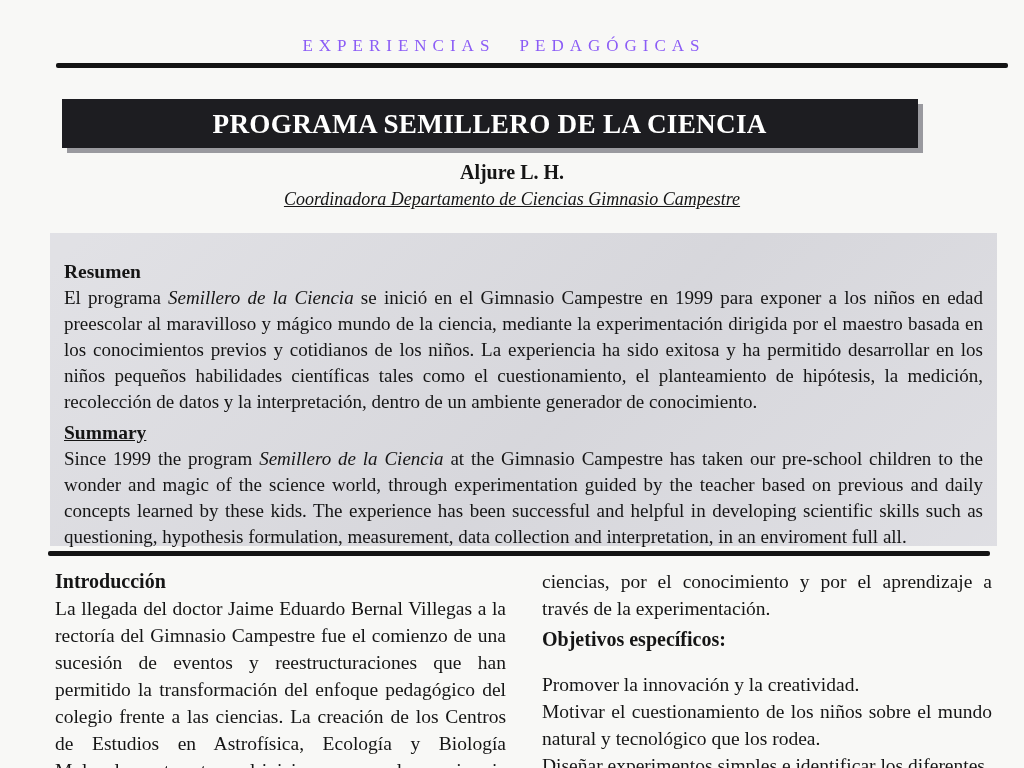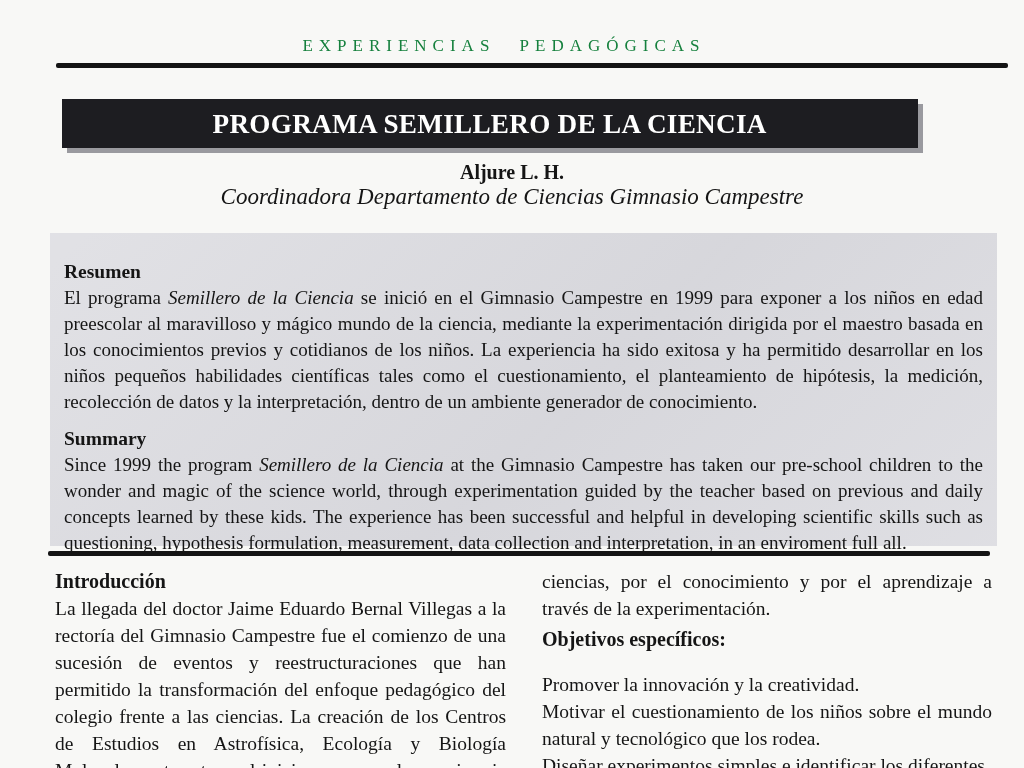--- a/index.html
+++ b/index.html
@@ -17,21 +17,21 @@
     background: var(--page-bg, #f8f8f6);
     overflow: hidden;
   }
   .running-head {
     position: absolute;
     top: 36px; left: 0; right: 16px;
     text-align: center;
     font-size: 17px;
     letter-spacing: 6px;
     word-spacing: 14px;
-    color: #15803d;
+    color: #8b5cf6;
   }
   .head-rule {
     position: absolute;
     top: 63px; left: 56px;
     width: 952px; height: 5px;
     background: var(--rule, #141414);
     border-radius: 2px;
   }
   .title-bar {
     position: absolute;
@@ -54,39 +54,41 @@
   .byline {
     position: absolute;
     top: 161px; left: 0; right: 0;
     text-align: center;
   }
   .byline .author {
     font-size: 20px;
     font-weight: bold;
   }
   .byline .affiliation {
-    font-size: 23px;
+    margin-top: 5px;
+    font-size: 18px;
     font-style: italic;
+    text-decoration: underline;
   }
   .abstract-box {
     position: absolute;
     top: 233px; left: 50px;
     width: 947px; height: 313px;
     background: var(--abstract-box-bg, #dbdbe0);
     background-image: linear-gradient(135deg, rgba(255,255,255,0.18) 0%, rgba(0,0,0,0.02) 55%, rgba(255,255,255,0.10) 100%);
     padding: 26px 14px 0 14px;
     font-size: 19px;
     line-height: 26px;
   }
   .abstract-box h2 {
     font-size: 19.5px;
     font-weight: bold;
     line-height: 26px;
   }
-  .abstract-box h2.summary-head { margin-top: 11px; }
+  .abstract-box h2.summary-head { margin-top: 5px; text-decoration: underline; }
   .abstract-box p {
     text-align: justify;
     font-size: 19px;
     line-height: 26px;
   }
   .section-rule {
     position: absolute;
     top: 551px; left: 48px;
     width: 942px; height: 5px;
     background: var(--rule, #141414);

